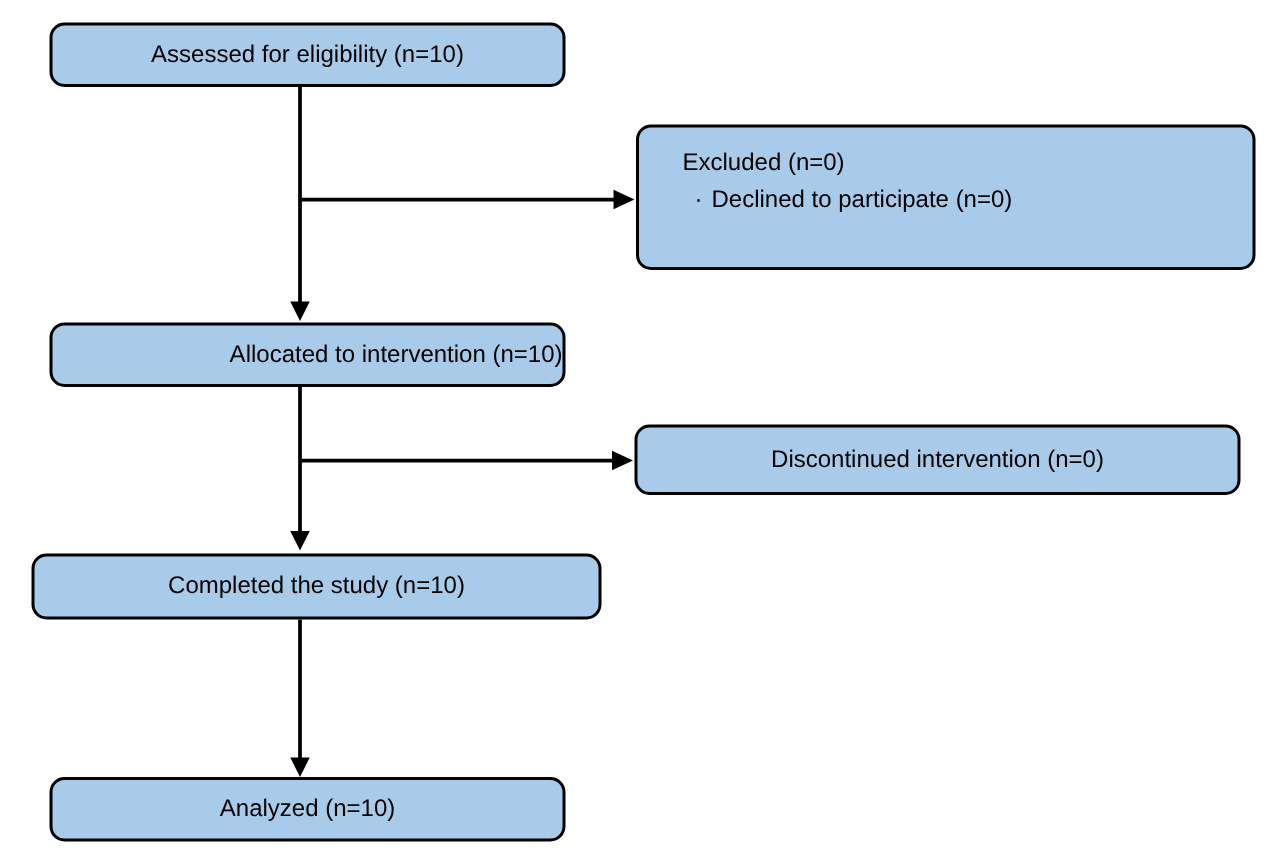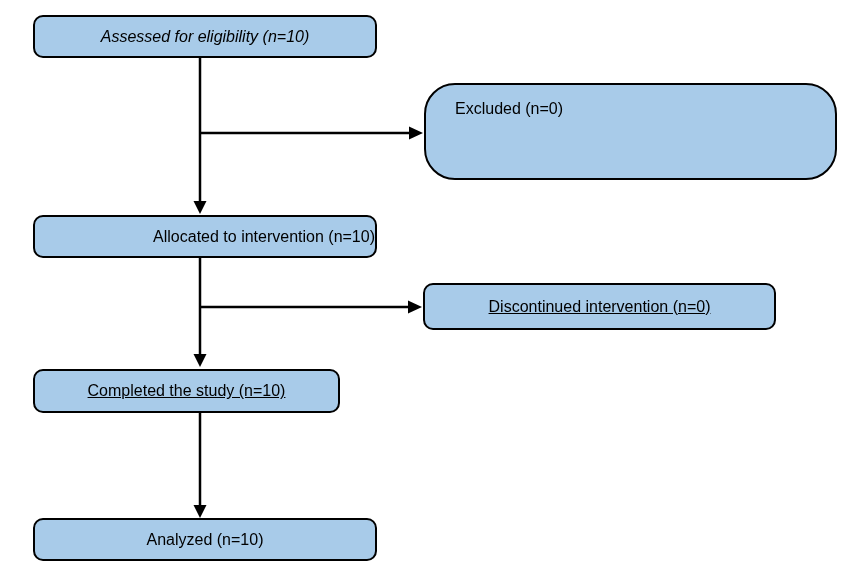--- a/index.html
+++ b/index.html
@@ -39,26 +39,26 @@
     border-radius: 10px;
     font-size: 16px;
     line-height: 1.2;
   }
   .node.center {
     display: flex;
     align-items: center;
     justify-content: center;
     text-align: center;
   }
-  #node-assessed     { left: 33px;  top: 15px;  width: 344px; height: 43px; font-style: italic; }
+  #node-assessed     { left: 33px;  top: 15px;  width: 344px; height: 43px; }
   #node-excluded     { left: 424px; top: 83px;  width: 413px; height: 97px;
-                       padding: 11px 0 8px 29px; border-radius: 31px; }
+                       padding: 11px 0 8px 29px; }
   #node-allocated    { left: 33px;  top: 215px; width: 344px; height: 43px; justify-content: flex-end; }
-  #node-discontinued { left: 423px; top: 283px; width: 353px; height: 47px; text-decoration: underline; }
-  #node-completed    { left: 33px;  top: 369px; width: 307px; height: 44px; text-decoration: underline; }
+  #node-discontinued { left: 423px; top: 283px; width: 404px; height: 47px; }
+  #node-completed    { left: 21px;  top: 369px; width: 380px; height: 44px; }
   #node-analyzed     { left: 33px;  top: 518px; width: 344px; height: 43px; }
 
   .excl-title { display: block; }
   .excl-item  { display: block; margin-left: 8px; line-height: 25px; }
   .excl-title { line-height: 25px; }
   .bullet-char { display: inline-block; margin-right: 6px; }
 </style>
 </head>
 <body>
 
@@ -86,20 +86,23 @@
       <polygon points="193.5,505 206.5,505 200,518"></polygon>
     </g>
   </svg>
 
   <div class="node center" id="node-assessed">
     <span>Assessed for eligibility (n=10)</span>
   </div>
 
   <div class="node" id="node-excluded">
     <span class="excl-title">Excluded (n=0)</span>
+    <span class="excl-item">
+      <span class="bullet-char">·</span><span>Declined to participate (n=0)</span>
+    </span>
   </div>
 
   <div class="node center" id="node-allocated">
     <span>Allocated to intervention (n=10)</span>
   </div>
 
   <div class="node center" id="node-discontinued">
     <span>Discontinued intervention (n=0)</span>
   </div>
 

